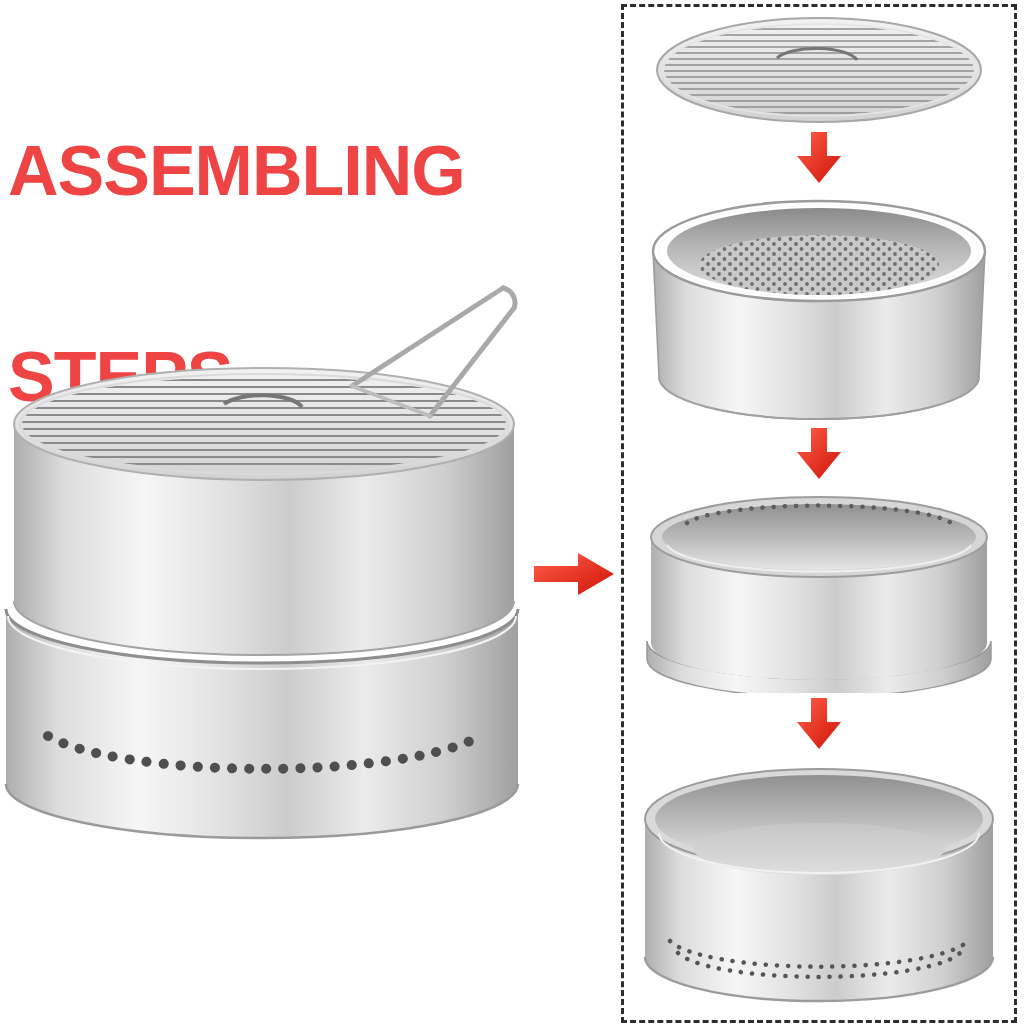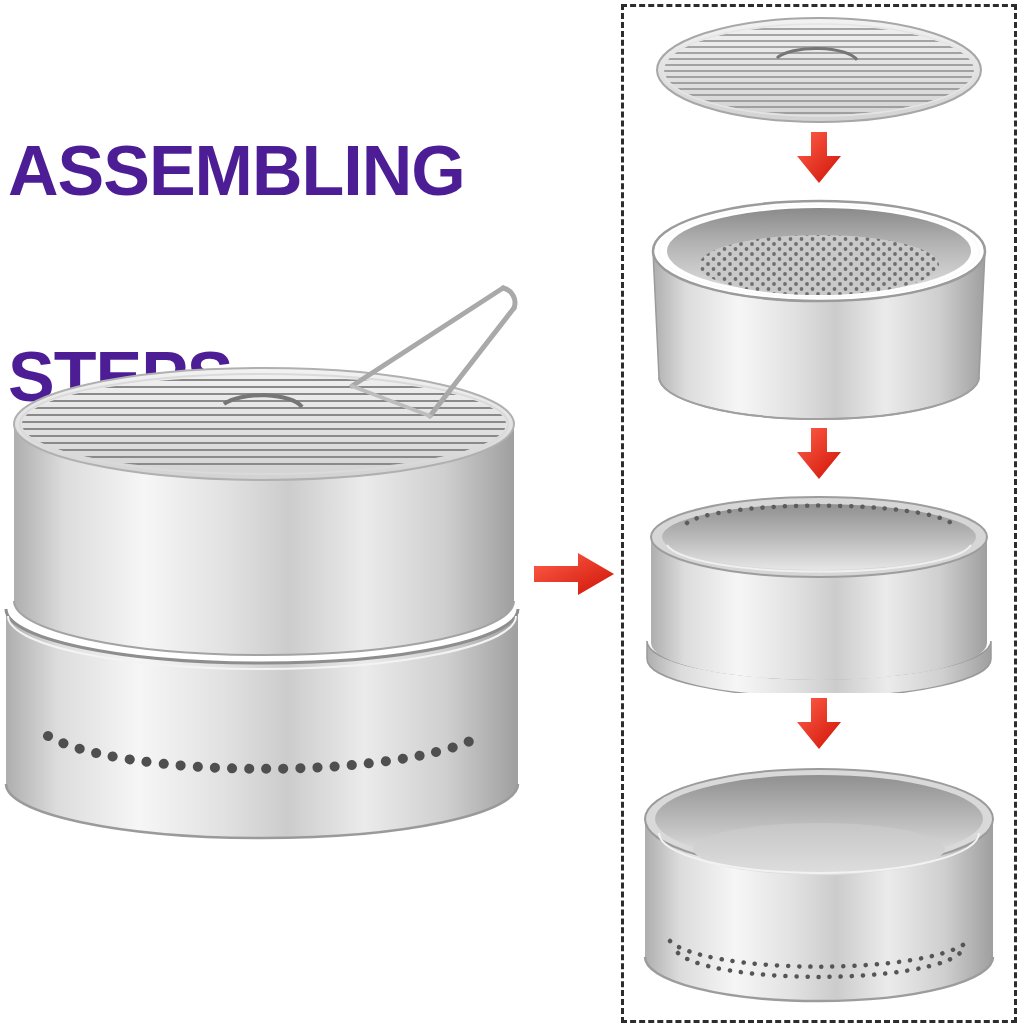--- a/index.html
+++ b/index.html
@@ -1,18 +1,18 @@
 <!DOCTYPE html>
 <html><head>
 <meta charset="utf-8">
 <style>
   html,body{margin:0;padding:0;background:#ffffff;}
   #page{position:relative;width:1024px;height:1029px;background:#ffffff;overflow:hidden;
         font-family:"Liberation Sans",sans-serif;}
-  .title{position:absolute;left:8px;top:0px;color:#4c1d95;font-weight:700;
+  .title{position:absolute;left:8px;top:0px;color:#ef4444;font-weight:700;
          font-size:70px;line-height:0.98;letter-spacing:-1px;white-space:pre;}
   .main-art{position:absolute;left:0px;top:264px;}
   .arrow-right{position:absolute;left:534px;top:546px;}
   .panel{position:absolute;left:621px;top:4px;width:396px;height:1019px;
          border:3px dashed #2d2d2d;box-sizing:border-box;
          display:flex;flex-direction:column;align-items:center;justify-content:flex-start;
          padding-top:4px;}
   .step{flex:0 0 auto;}
   .arrow-down{flex:0 0 auto;margin:5px 0;}
   .m1{margin-top:2px;} .m2{margin-top:2px;} .m3{margin-top:6px;} .m4{margin-top:6px;}

